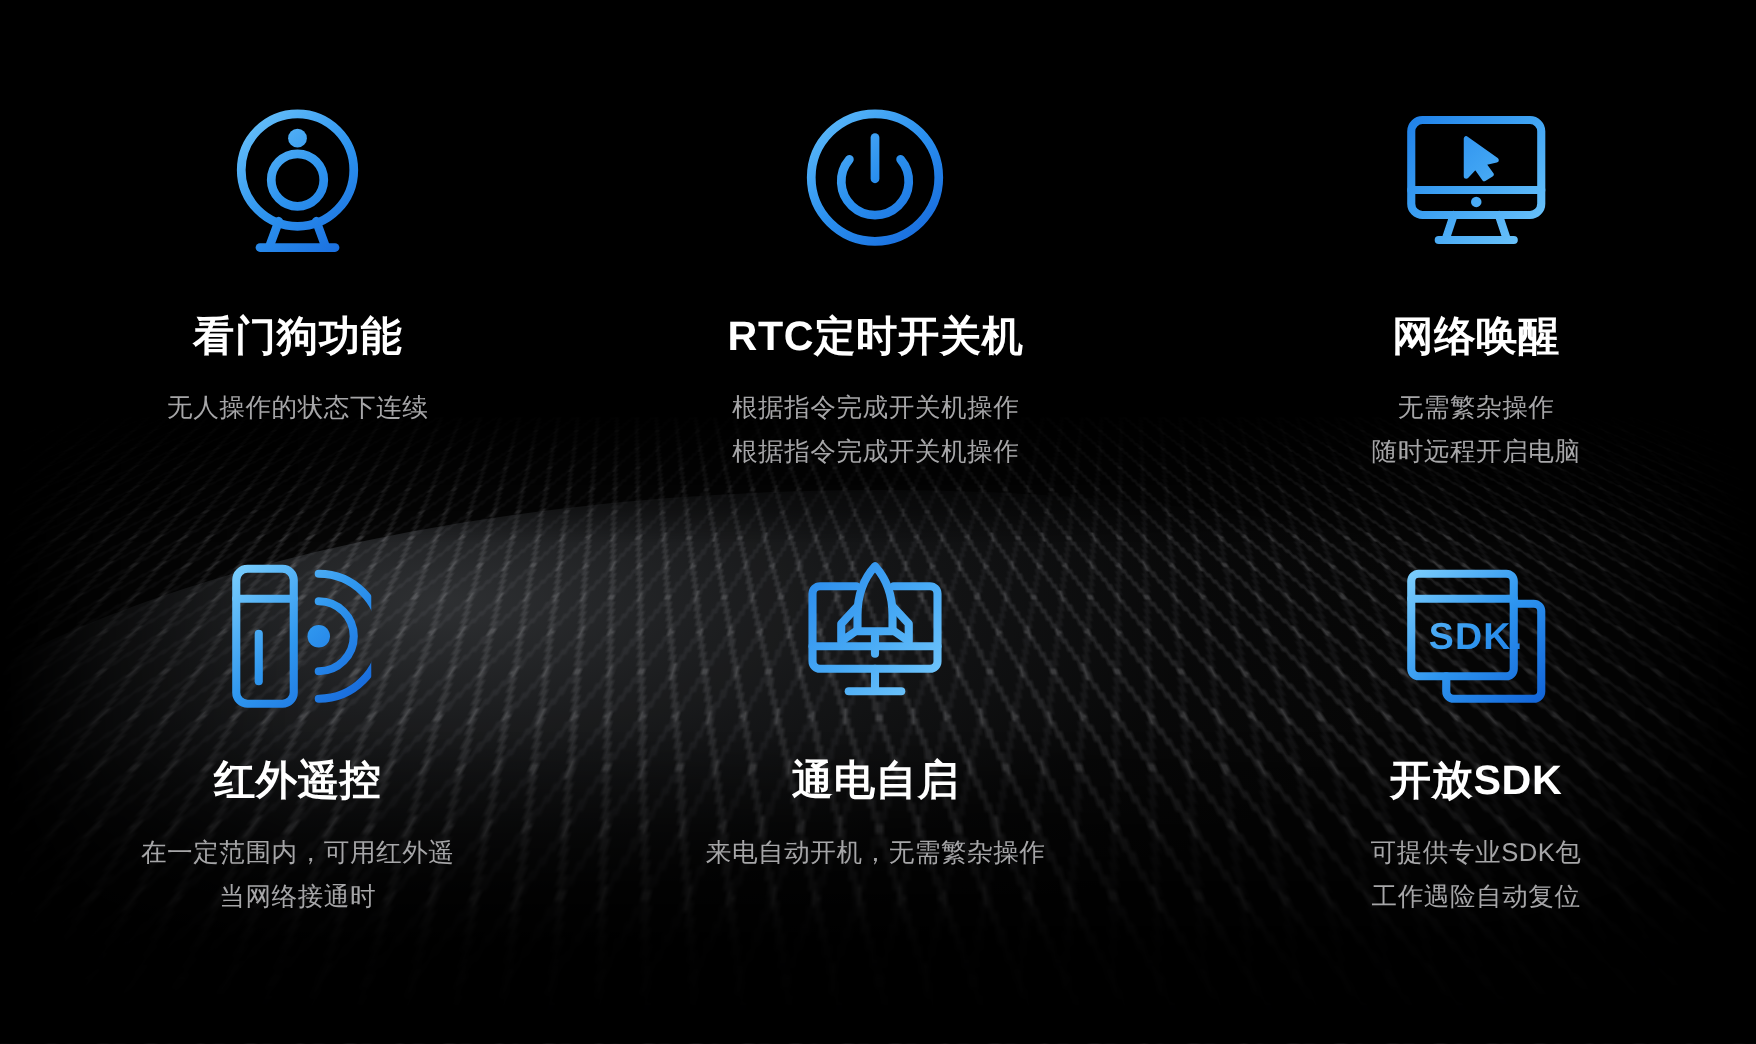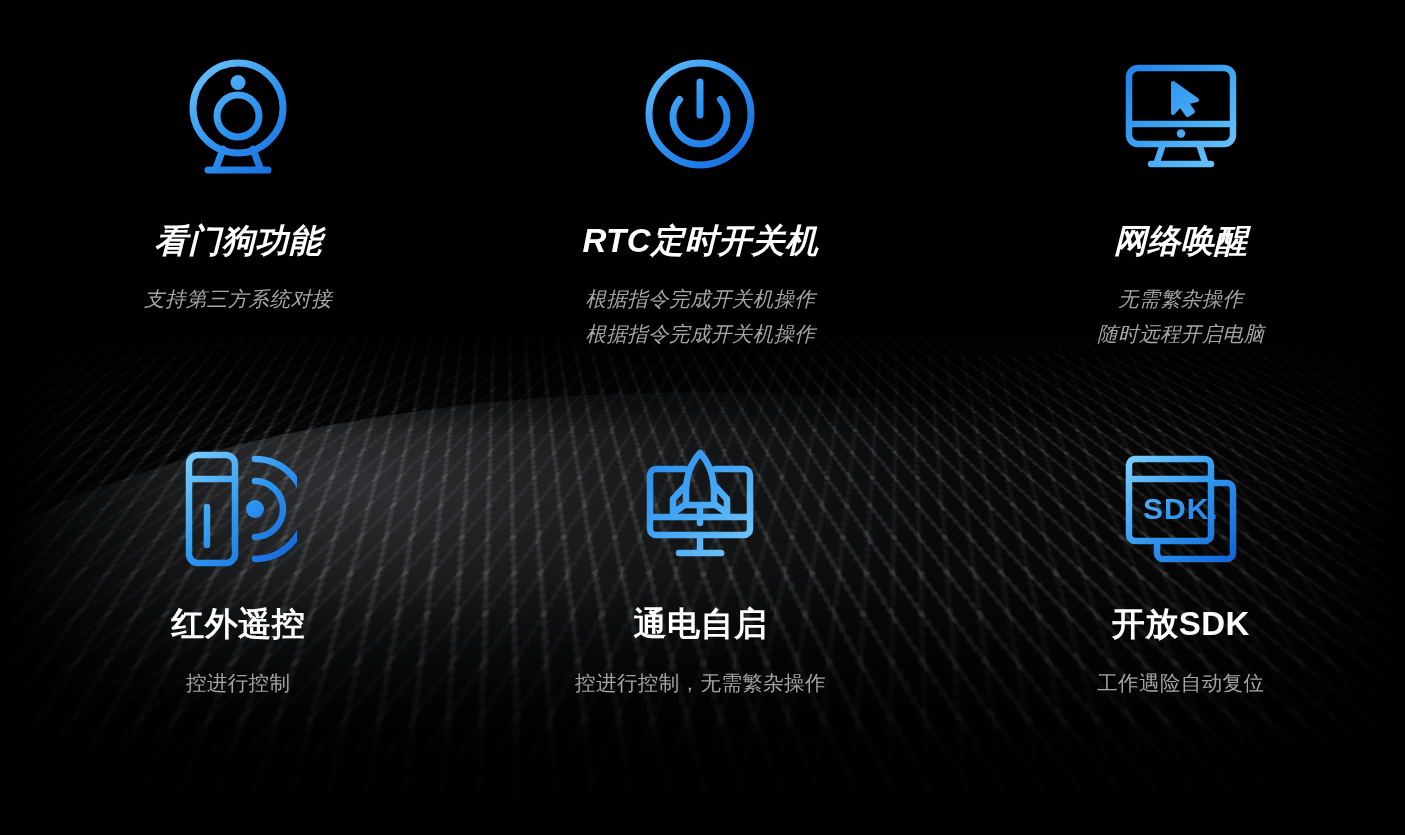--- a/index.html
+++ b/index.html
@@ -90,21 +90,21 @@
     grid-template-columns: repeat(3, 1fr);
     grid-template-rows: 415px 420px;
     z-index: 3;
   }
   .cell {
     display: flex;
     flex-direction: column;
     align-items: center;
     text-align: center;
   }
-  .cell.r1 { padding-top: 44px; font-style: italic; }
+  .cell.r1 { padding-top: 72px; }
   .cell.r2 { padding-top: 22px; }
 
   .icon-wrap {
     width: 150px;
     height: 132px;
     display: flex;
     align-items: flex-end;
     justify-content: center;
   }
   .icon-wrap svg { display: block; }
@@ -163,21 +163,21 @@
           <circle cx="59" cy="52" r="45"></circle>
           <circle cx="59" cy="60" r="21"></circle>
           <circle cx="59" cy="26.5" r="7.5" fill="url(#g1)" stroke="none"></circle>
           <path d="M44 93 L37 112 M74 93 L81 112"></path>
           <path d="M29 114 H89"></path>
         </g>
       </svg>
     </div>
     <div class="feat-title">看门狗功能</div>
     <div class="desc-block">
-      <div class="feat-desc">支持第三方系统对接</div>
+      <div class="feat-desc">无人操作的状态下连续</div>
     </div>
   </div>
 
   <div class="cell r1 c2">
     <div class="icon-wrap">
       <svg width="118" height="120" viewBox="0 0 118 120" fill="none">
         <defs>
           <linearGradient id="g2" x1="12" y1="8" x2="104" y2="112" gradientUnits="userSpaceOnUse">
             <stop offset="0" stop-color="#5fbcfa"></stop>
             <stop offset="0.5" stop-color="#2a8fee"></stop>
@@ -240,21 +240,22 @@
           <path d="M10 30 H56"></path>
           <path d="M28 58 V 96"></path>
           <circle cx="76" cy="60" r="9" fill="url(#g4)" stroke="none"></circle>
           <path d="M76 32 A 28 28 0 0 1 76 88"></path>
           <path d="M76 10 A 50 50 0 0 1 76 110"></path>
         </g>
       </svg>
     </div>
     <div class="feat-title">红外遥控</div>
     <div class="desc-block">
-      <div class="feat-desc">控进行控制</div>
+      <div class="feat-desc">在一定范围内，可用红外遥</div>
+      <div class="feat-desc">当网络接通时</div>
     </div>
   </div>
 
   <div class="cell r2 c2">
     <div class="icon-wrap">
       <svg width="122" height="122" viewBox="0 0 122 122" fill="none">
         <defs>
           <linearGradient id="g5" x1="8" y1="8" x2="114" y2="116" gradientUnits="userSpaceOnUse">
             <stop offset="0" stop-color="#2a8bec"></stop>
             <stop offset="0.5" stop-color="#48aaf5"></stop>
@@ -268,21 +269,21 @@
           <path d="M40 106 H82"></path>
           <path d="M61 6 C 72 18 75 33 75 45 L75 58 H47 L47 45 C47 33 50 18 61 6 Z"></path>
           <path d="M47 38 L34 52 L34 66 L47 57"></path>
           <path d="M75 38 L88 52 L88 66 L75 57"></path>
           <path d="M61 62 L61 76"></path>
         </g>
       </svg>
     </div>
     <div class="feat-title">通电自启</div>
     <div class="desc-block">
-      <div class="feat-desc">控进行控制，无需繁杂操作</div>
+      <div class="feat-desc">来电自动开机，无需繁杂操作</div>
     </div>
   </div>
 
   <div class="cell r2 c3">
     <div class="icon-wrap">
       <svg width="116" height="116" viewBox="0 0 116 116" fill="none">
         <defs>
           <linearGradient id="g6" x1="6" y1="4" x2="110" y2="112" gradientUnits="userSpaceOnUse">
             <stop offset="0" stop-color="#7bcdfc"></stop>
             <stop offset="0.5" stop-color="#2e95ef"></stop>
@@ -292,17 +293,18 @@
         <g stroke="url(#g6)" stroke-width="6.5" fill="none" stroke-linecap="round" stroke-linejoin="round">
           <path d="M88 30 H104 a6 6 0 0 1 6 6 V100 a6 6 0 0 1 -6 6 H40 a6 6 0 0 1 -6 -6 V88"></path>
           <rect x="6" y="6" width="82" height="82" rx="6"></rect>
           <path d="M6 26 H88"></path>
         </g>
         <text x="20" y="66" fill="url(#g6)" font-family="'Liberation Sans', sans-serif" font-size="30" font-weight="700" letter-spacing="1">SDK.</text>
       </svg>
     </div>
     <div class="feat-title">开放SDK</div>
     <div class="desc-block">
+      <div class="feat-desc">可提供专业SDK包</div>
       <div class="feat-desc">工作遇险自动复位</div>
     </div>
   </div>
 
 </div>
 
 </body></html>

